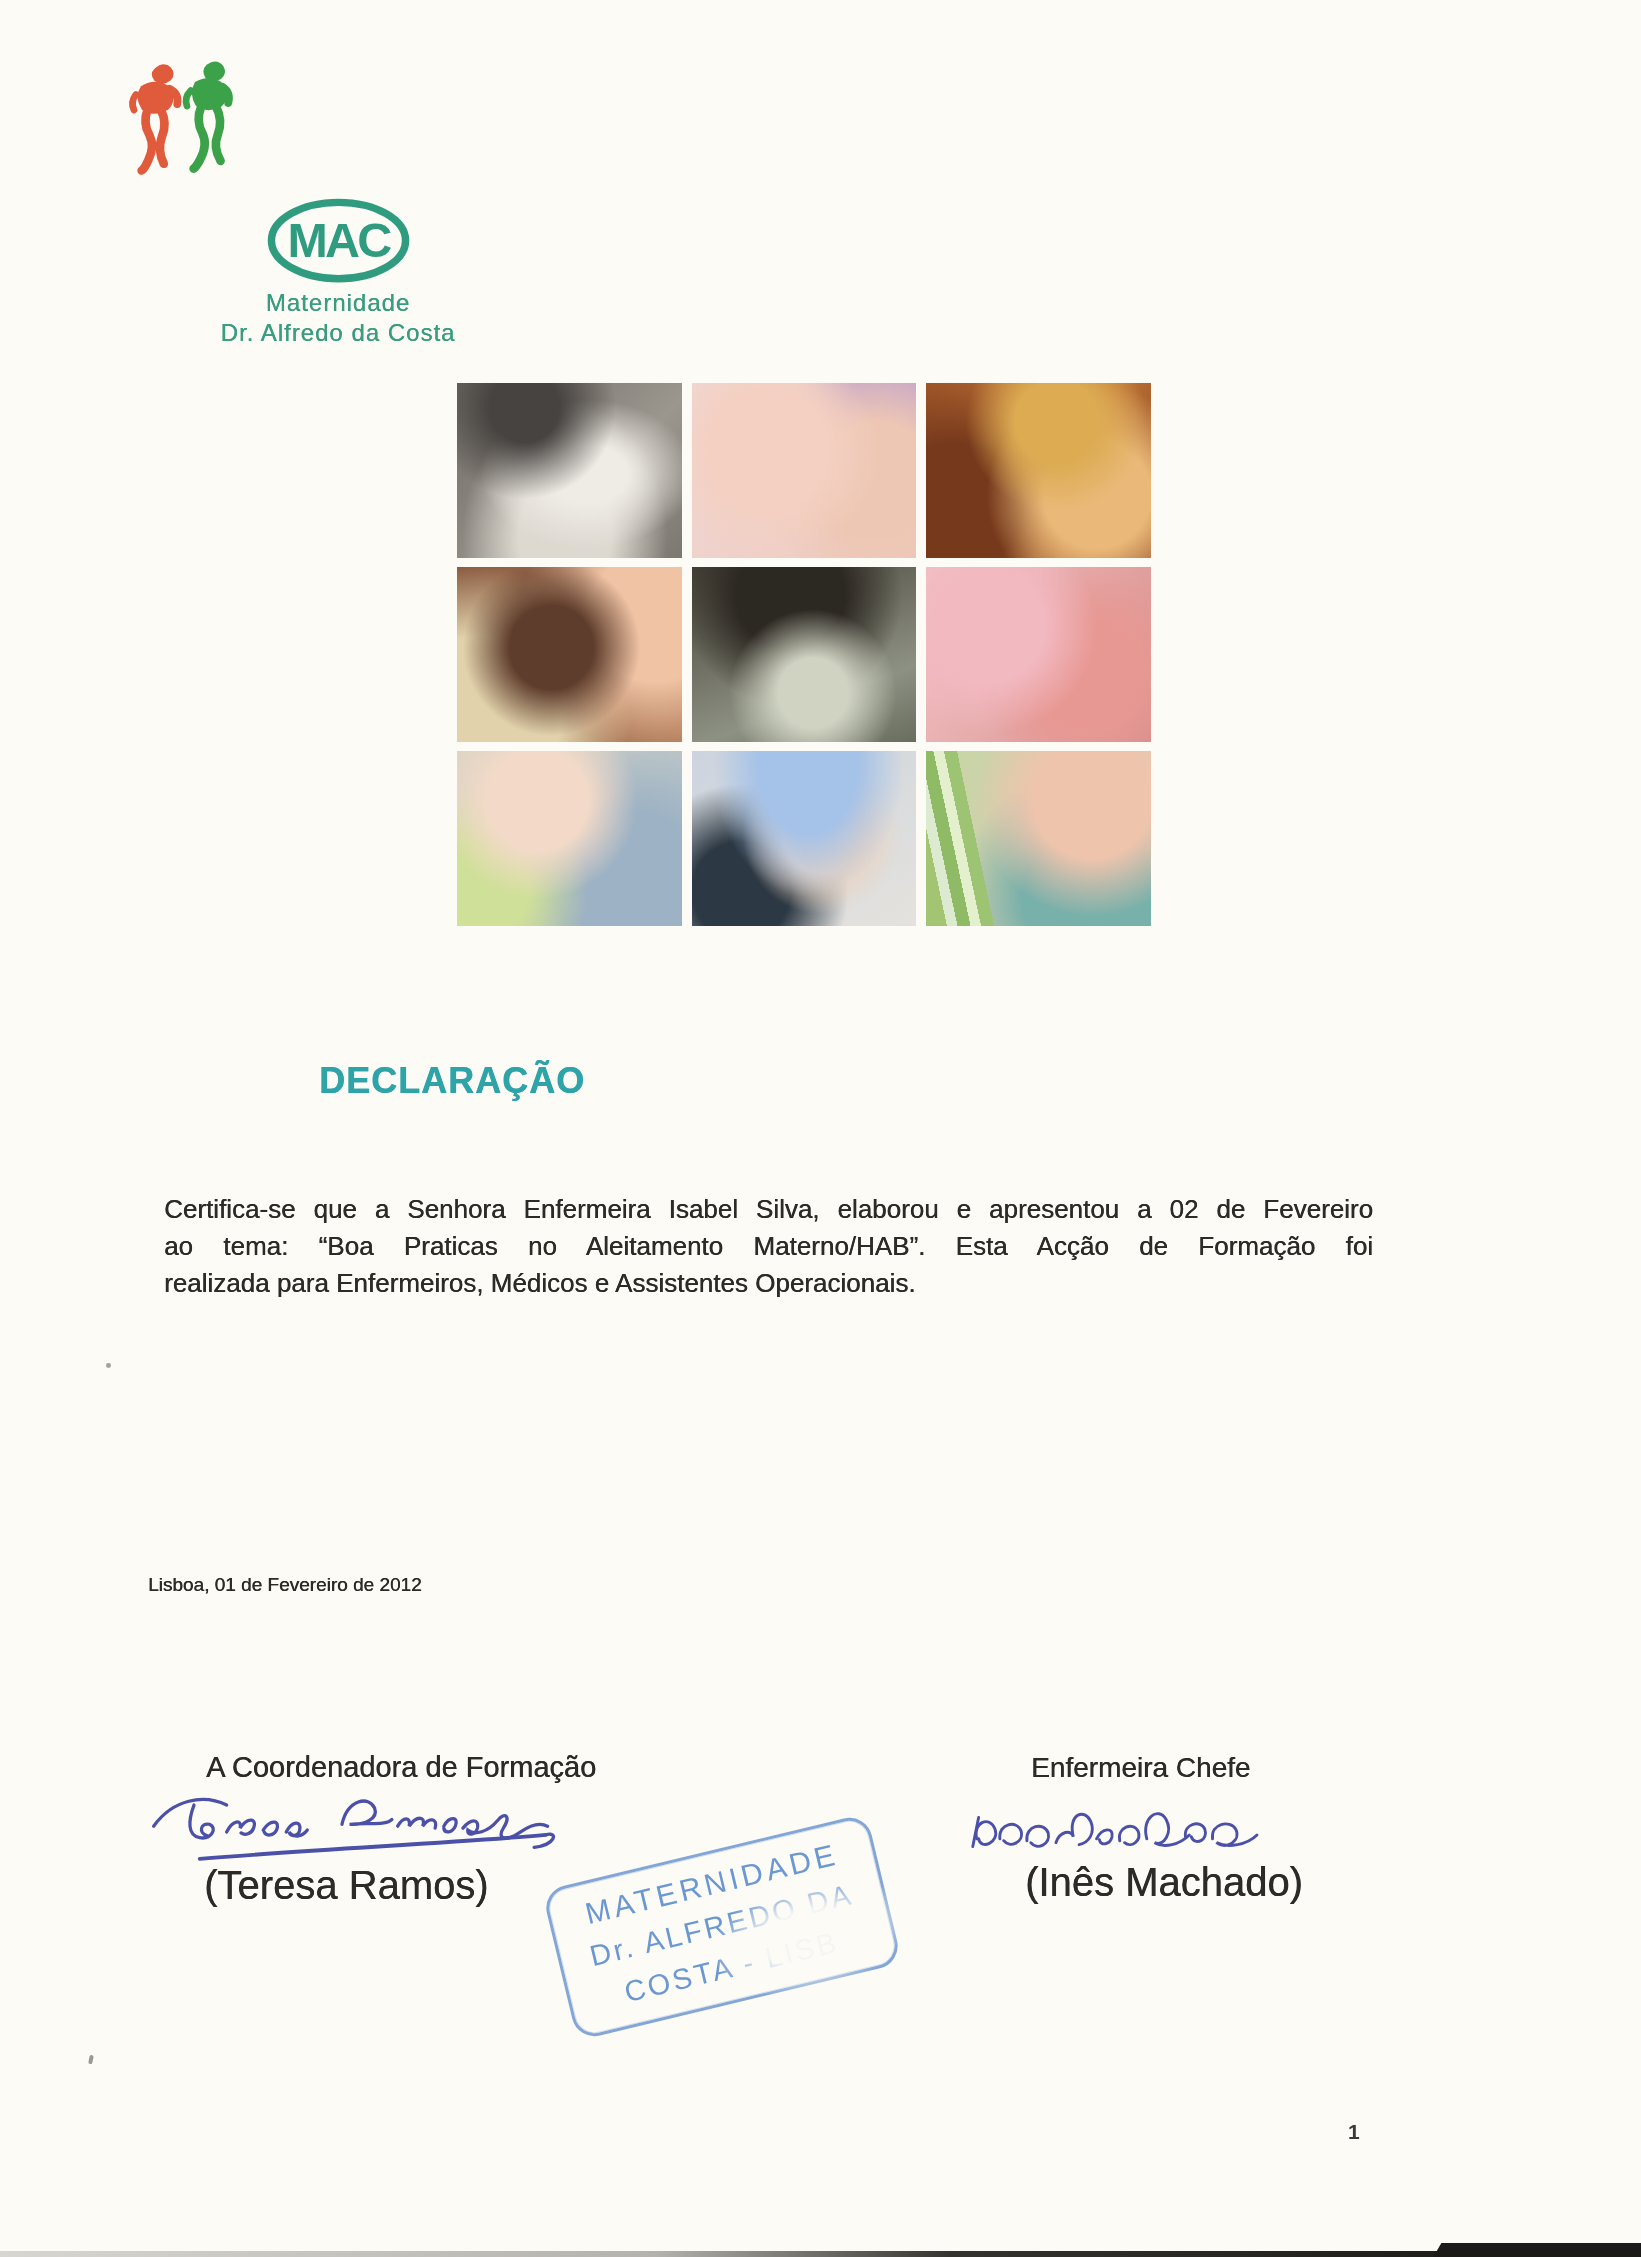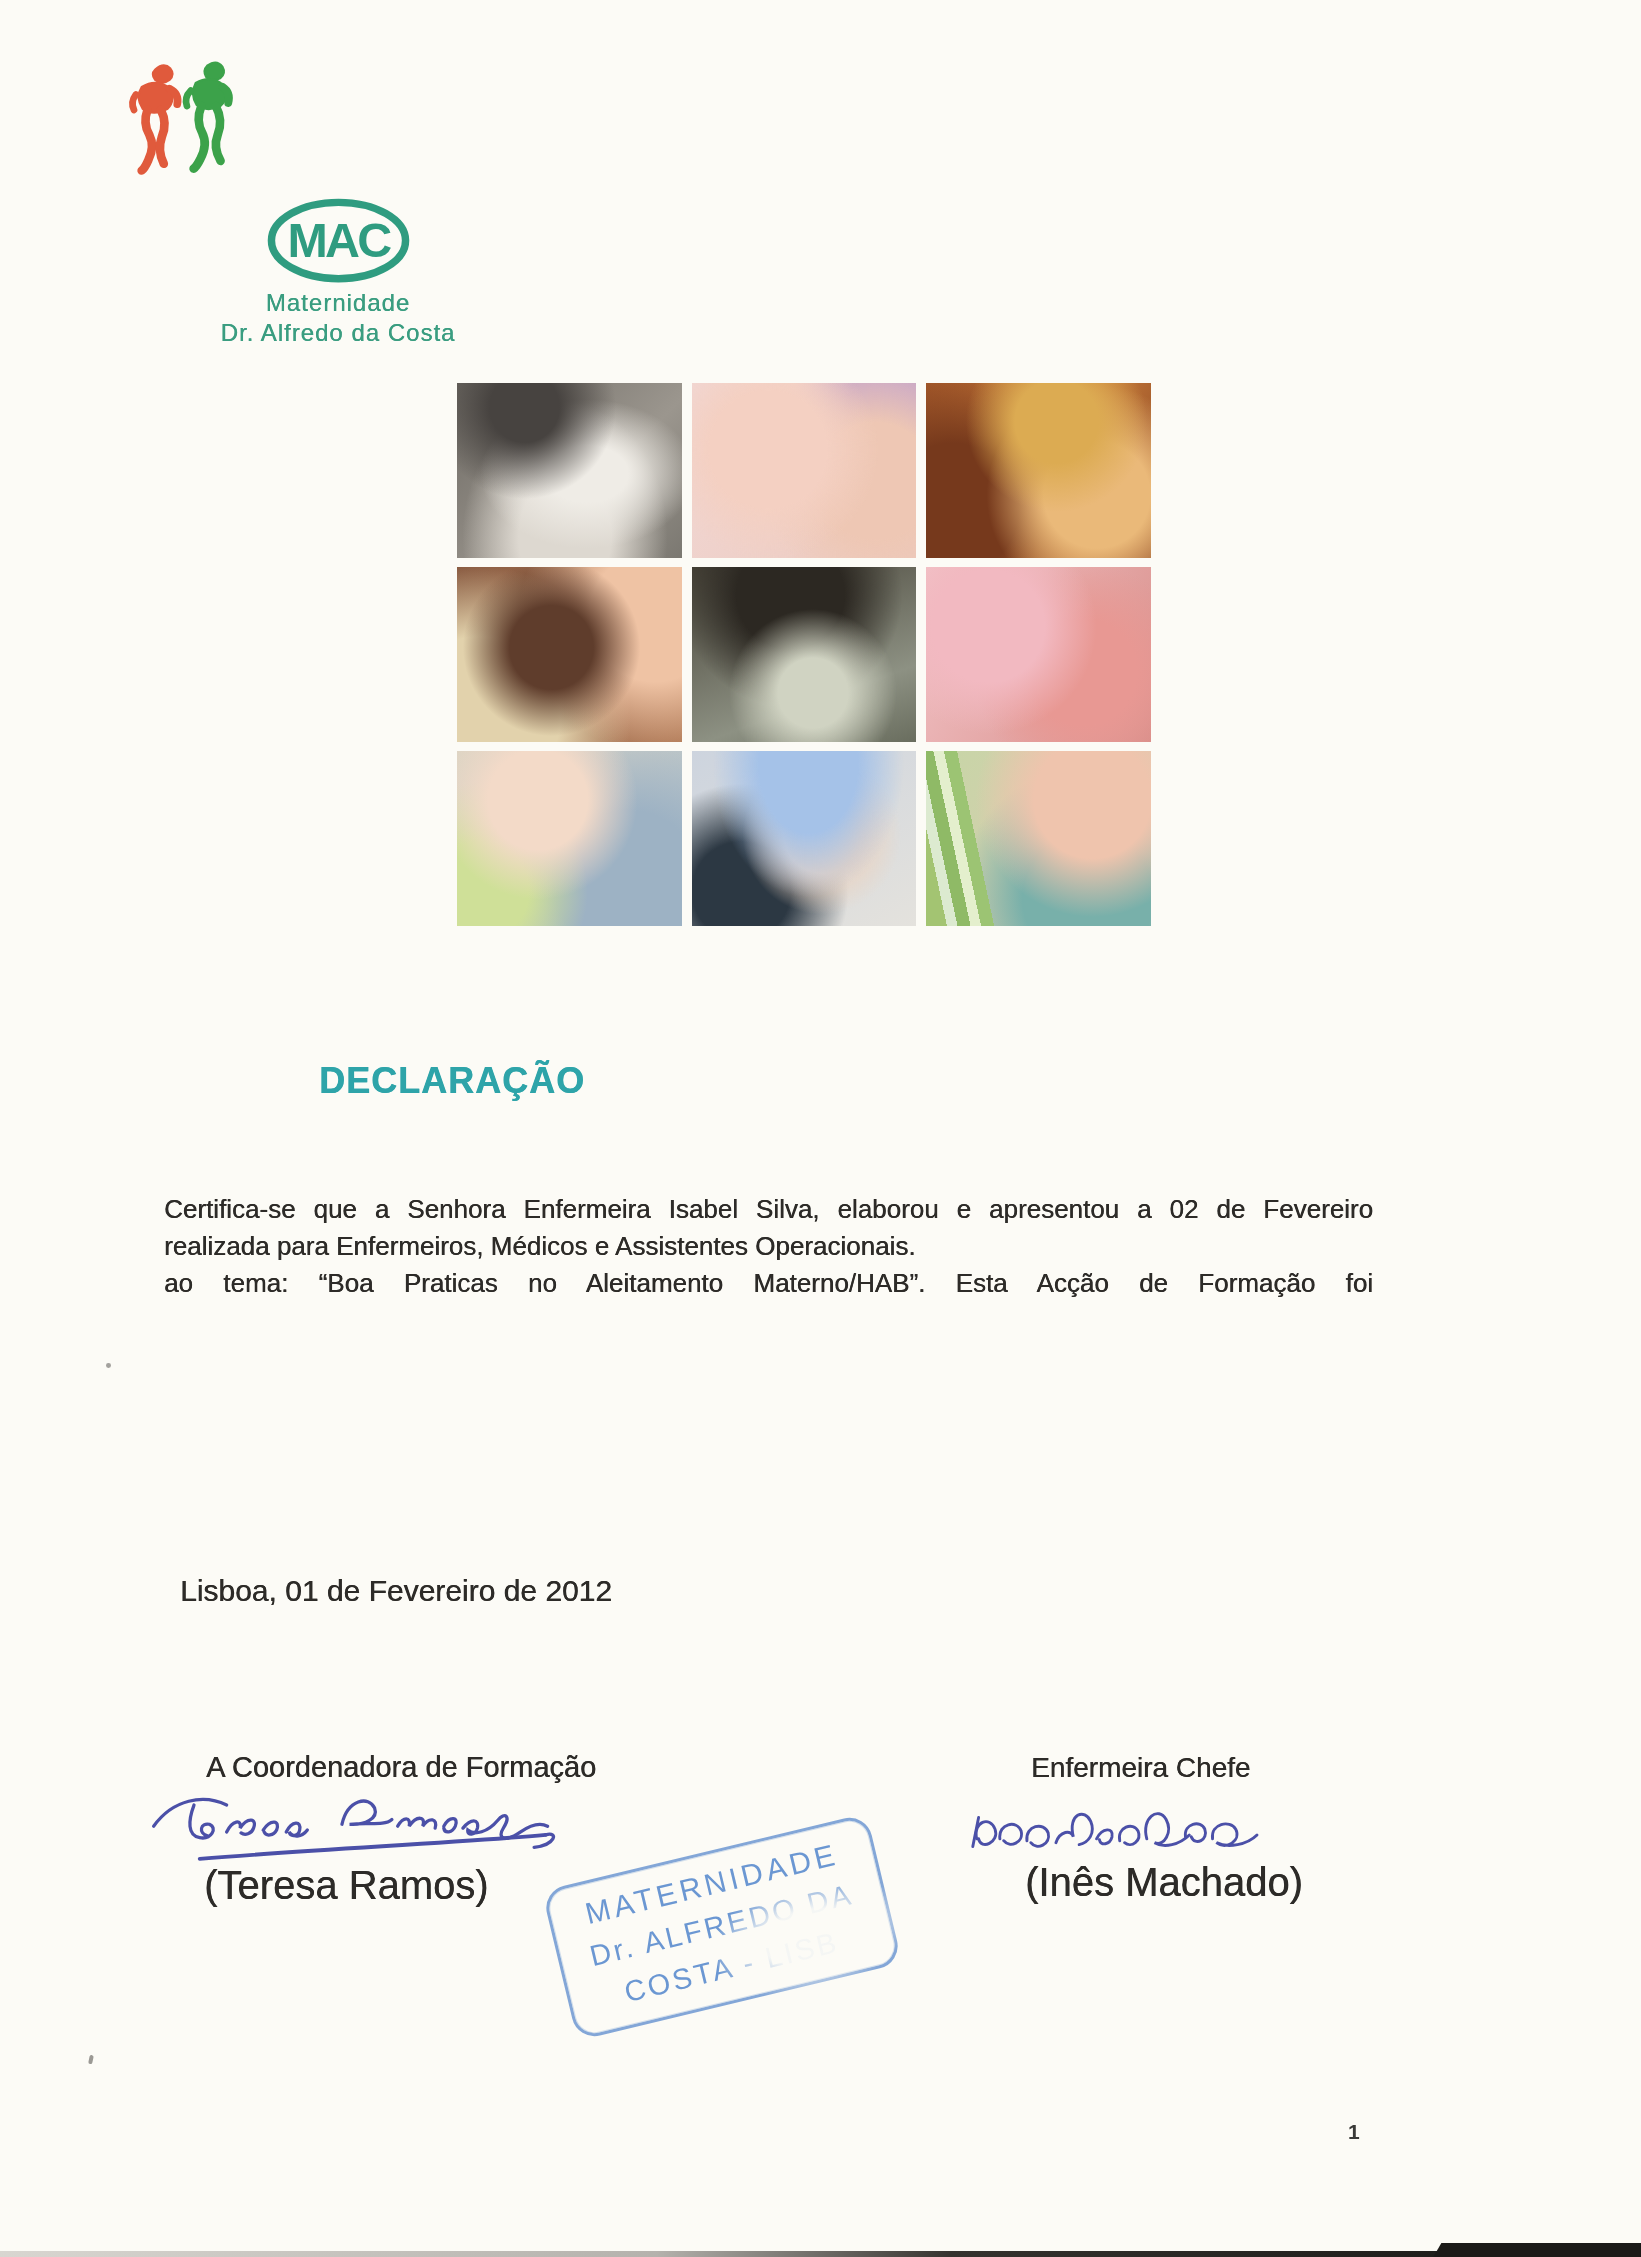--- a/index.html
+++ b/index.html
@@ -74,21 +74,21 @@
     position:absolute;left:319px;top:1060px;width:869px;
     text-align:left;font-size:36px;font-weight:bold;letter-spacing:1px;
     color:#2ea4a9;text-shadow:0.4px 0 0 currentColor;
   }
   #paragraph{position:absolute;left:164px;top:1191px;width:1209px;}
   .para-line{
     font-size:26px;line-height:37px;height:37px;
     text-align:justify;text-shadow:0.4px 0 0 currentColor;
   }
   .para-line.just{text-align-last:justify;}
-  #date-line{position:absolute;left:180px;top:1574px;font-size:30px;}
+  #date-line{position:absolute;left:148px;top:1574px;font-size:19px;}
 
   
   .role{position:absolute;font-size:29px;margin-left:44px;}
   #role-left{left:162px;top:1751px;}
   #role-right{left:987px;top:1752px;font-size:28px;}
   .sig-name{position:absolute;font-size:40px;margin-left:48px;}
   #name-left{left:156px;top:1863px;}
   #name-right{left:977px;top:1860px;}
   #sig-teresa{position:absolute;left:143px;top:1782px;width:444px;height:98px;}
   #sig-ines{position:absolute;left:967px;top:1800px;width:319px;height:66px;}
@@ -166,22 +166,22 @@
     <div class="ph ph6" title="newborn wrapped in pink swaddle nursing"></div>
     <div class="ph ph7" title="bald baby in green outfit looking up while nursing"></div>
     <div class="ph ph8" title="baby under light-blue blanket breastfeeding"></div>
     <div class="ph ph9" title="baby in teal clothing nursing beside green stalks"></div>
   </div>
 
   <div id="title">DECLARAÇÃO</div>
 
   <div id="paragraph">
     <div class="para-line just doc-text">Certifica-se que a Senhora Enfermeira Isabel Silva, elaborou e apresentou a 02 de Fevereiro</div>
+    <div class="para-line just doc-text">ao tema: “Boa Praticas no Aleitamento Materno/HAB”. Esta Acção de Formação foi</div>
     <div class="para-line doc-text">realizada para Enfermeiros, Médicos e Assistentes Operacionais.</div>
-    <div class="para-line just doc-text">ao tema: “Boa Praticas no Aleitamento Materno/HAB”. Esta Acção de Formação foi</div>
   </div>
 
   <div id="date-line" class="doc-text">Lisboa, 01 de Fevereiro de 2012</div>
 
   <div id="role-left" class="role doc-text">A Coordenadora de Formação</div>
   <svg id="sig-teresa" viewBox="0 0 460 102" fill="none" stroke="#4b50a8" stroke-width="3.4" stroke-linecap="round">
     <path d="M10,46 C30,18 62,12 86,24"></path>
     <path d="M52,24 C46,40 45,56 58,58 C70,60 77,48 68,44 C59,42 56,53 66,56"></path>
     <path d="M86,52 C92,40 102,38 100,48 C108,36 118,38 114,48 C112,54 105,56 101,53"></path>
     <path d="M124,50 C132,38 142,40 138,50 C135,56 127,57 125,52"></path>

